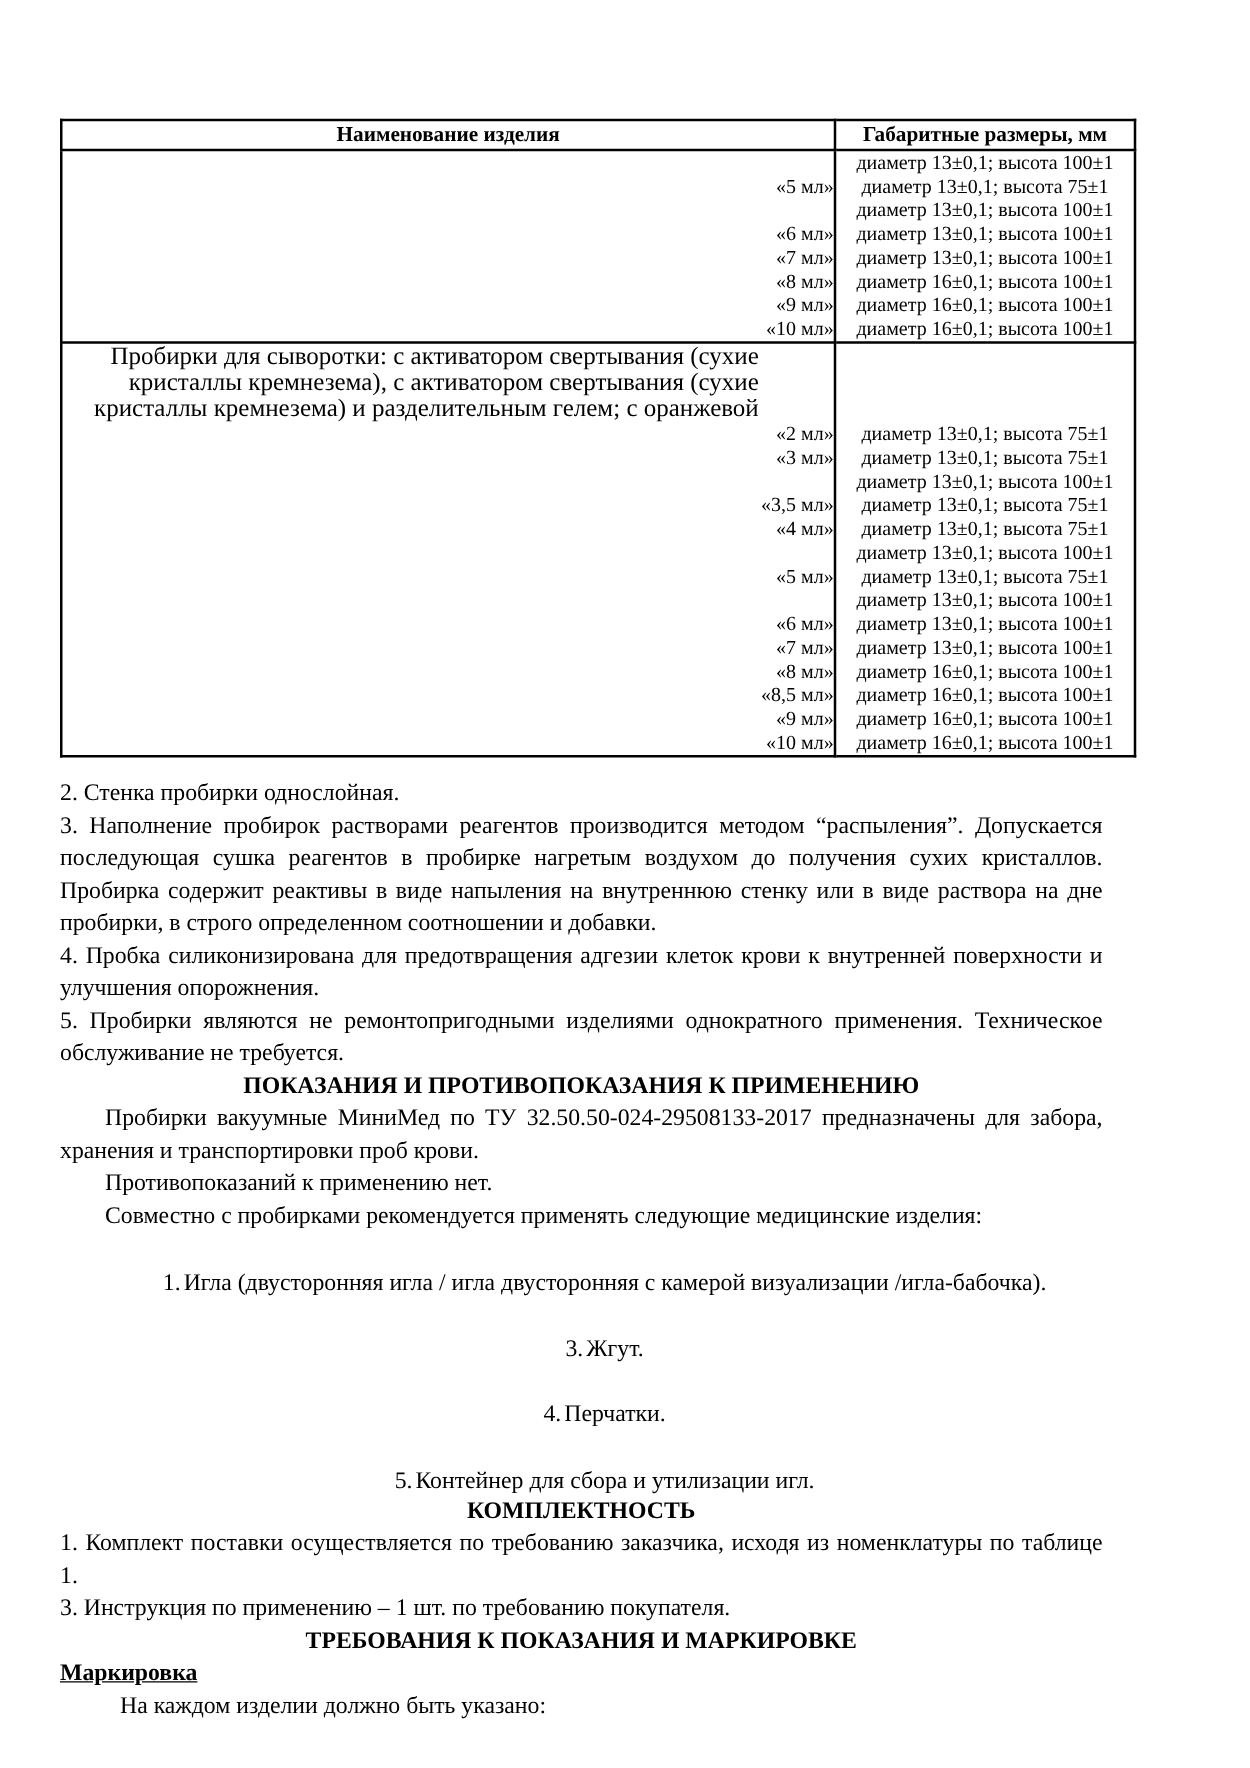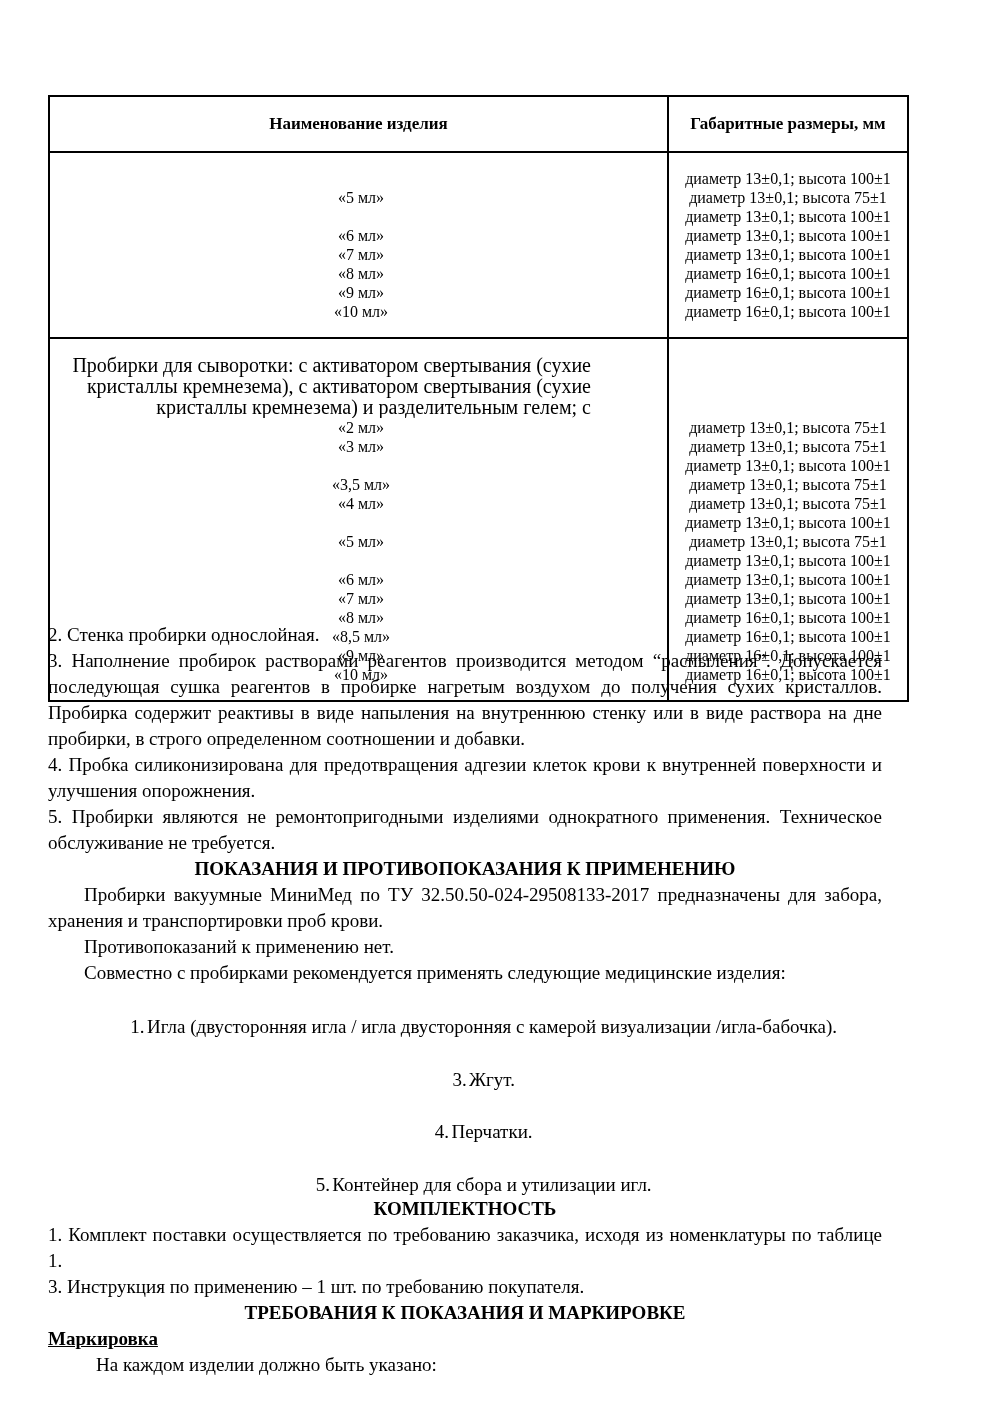--- a/index.html
+++ b/index.html
@@ -16,35 +16,35 @@
   
   table.spec-table {
     border-collapse: collapse;
     table-layout: fixed;
     margin: 95px 0 0 48px;
     width: 859px;
   }
   table.spec-table th,
   table.spec-table td {
     border: 2px solid #000000;
-    padding: 16px;
+    padding: 0;
     vertical-align: top;
     font-size: 16px;
   }
   table.spec-table th {
     font-weight: bold;
     text-align: center;
     height: 22px;
     line-height: 21px;
     font-size: 17px;
   }
   .col-name { width: 619px; }
   .col-size { width: 240px; }
   .tl { height: 19px; line-height: 19px; white-space: nowrap; overflow: hidden; }
-  .tl-name { text-align: center; padding-left: 5px; }
+  .tl-name { text-align: right; padding-left: 5px; }
   .tl-size { text-align: center; }
   .cell-pad { padding-top: 1px; padding-bottom: 1px; }
   .desc {
     font-size: 20px;
     line-height: 21px;
     height: 63px;
     overflow: hidden;
     padding-left: 5px;
     padding-right: 60px;
     text-align: right;

